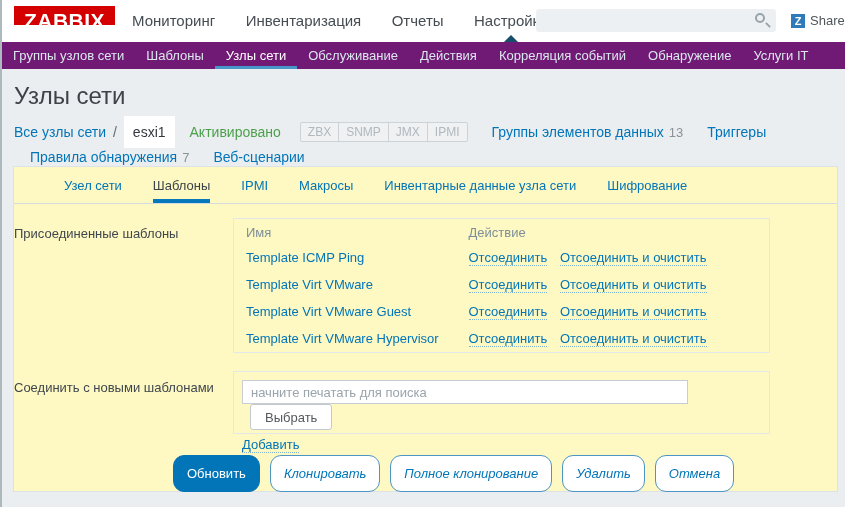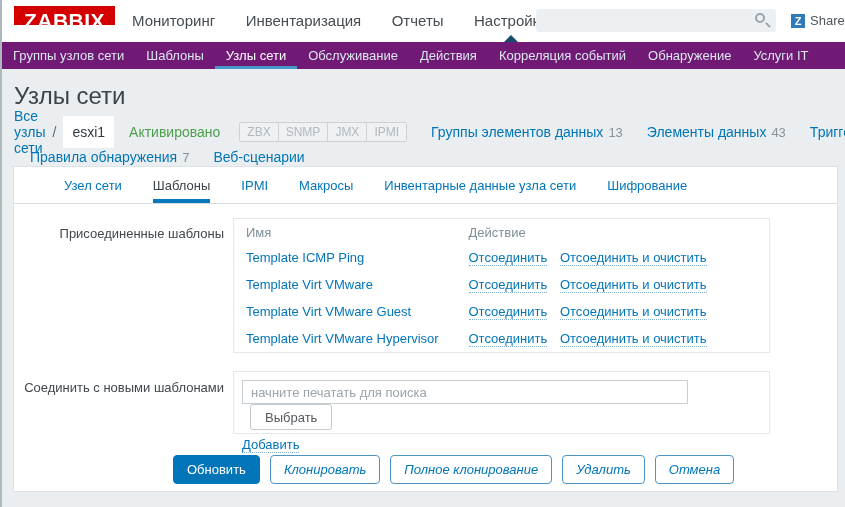--- a/index.html
+++ b/index.html
@@ -39,45 +39,45 @@
   .host-box { background:#ffffff; padding:8px 9px; color:#333a3f; }
   .status-enabled { color:#4ca04c; margin-left:15px; cursor:pointer; }
   .iface-group { display:flex; margin-left:19px; border:1px solid #ccd2d6; border-radius:2px; background:#eff1f3; }
   .iface { padding:1px 7px; font-size:12px; color:#b0b8be; border-left:1px solid #ccd2d6; line-height:16px; }
   .iface:first-child { border-left:none; }
   .crumb-link { margin-left:24px; white-space:nowrap; }
   .crumb-link .count { color:#8a9298; margin-left:5px; font-size:13px; }
   .crumb-row2 .crumb-link:first-child { margin-left:16px; }
 
   
-  .panel { position:absolute; left:13px; top:166px; width:825px; height:326px; background:#ffffff; border:1px solid #dde2e5; }
+  .panel { position:absolute; left:13px; top:166px; width:825px; height:326px; background:#fef9c3; border:1px solid #dde2e5; }
   .tabs { display:flex; padding-left:50px; height:37px; border-bottom:1px solid #d5dbdf; align-items:flex-end; }
   .tab { font-size:13px; color:#0275b8; margin-right:31px; padding-bottom:10px; cursor:pointer; white-space:nowrap; }
   .tab.active { color:#3a434b; border-bottom:4px solid #0679bc; padding-bottom:6px; }
 
-  .form-label { position:absolute; left:0; width:210px; text-align:right; font-size:13px; color:#40474d; }
+  .form-label { position:absolute; left:0; width:210px; text-align:left; font-size:13px; color:#40474d; }
   .label-linked { top:59px; }
   .label-connect { top:213px; }
 
   .tmpl-table { position:absolute; left:219px; top:51px; width:537px; border:1px solid #e4e8ea; border-collapse:collapse; }
   .tmpl-table th { font-weight:normal; text-align:left; color:#7e8f99; font-size:13px; padding:6px 12px 4px; }
   .tmpl-table td { padding:6px 12px; font-size:13px; white-space:nowrap; }
   .tmpl-table .col-name { width:223px; }
   .tmpl-name { color:#0275b8; }
   .action-link { color:#0275b8; border-bottom:1px dotted #7db4d6; margin-right:9px; font-size:13px; }
 
   .select-block { position:absolute; left:219px; top:204px; width:537px; height:63px; border:1px solid #e4e8ea; padding:8px; }
   .ms-input { width:446px; height:24px; border:1px solid #c8cdd1; font-size:13px; padding:0 8px; color:#333; outline:none; }
   .ms-input::placeholder { color:#9aa4ab; opacity:1; }
   .select-btn { margin-left:8px; height:26px; padding:0 14px; background:#fff; border:1px solid #c3c9cd; border-radius:3px;
                 color:#55595c; font-size:13px; cursor:pointer; vertical-align:top; }
   .add-link { display:inline-block; margin-top:7px; color:#0275b8; font-size:13px; border-bottom:1px dotted #7db4d6; }
 
   .footer-btns { position:absolute; left:159px; top:288px; display:flex; gap:10px; }
-  .btn { height:29px; padding:0 13px; font-size:13px; border-radius:4px; cursor:pointer; white-space:nowrap; }
+  .btn { height:37px; padding:0 13px; font-size:13px; border-radius:11px; cursor:pointer; white-space:nowrap; }
   .btn.primary { background:#0275b8; border:1px solid #0275b8; color:#ffffff; }
   .btn.secondary { background:#ffffff; border:1px solid #4d95c4; color:#0275b8;font-style:italic; }
 </style>
 </head>
 <body>
 
 <div class="edge-line"></div>
 
 <div class="header">
   <div class="logo">ZABBIX</div>
@@ -120,23 +120,20 @@
     <span class="iface-group">
       <span class="iface">ZBX</span>
       <span class="iface">SNMP</span>
       <span class="iface">JMX</span>
       <span class="iface">IPMI</span>
     </span>
     <span class="crumb-link">
       <a class="blue">Группы элементов данных</a><span class="count">13</span>
     </span>
     <span class="crumb-link">
-      <a class="blue">Элементы данных</a><span class="count">43</span>
-    </span>
-    <span class="crumb-link">
       <a class="blue">Триггеры</a>
     </span>
 
   </div>
   <div class="crumb-row crumb-row2">
     <span class="crumb-link">
       <a class="blue">Правила обнаружения</a><span class="count">7</span>
     </span>
     <span class="crumb-link">
       <a class="blue">Веб-сценарии</a><span class="count"></span>

